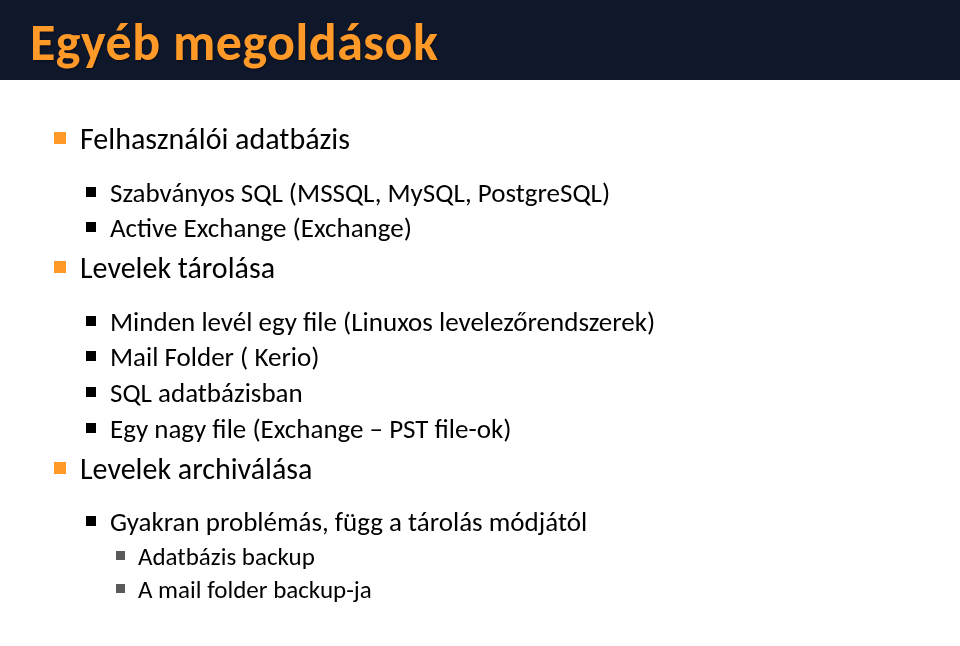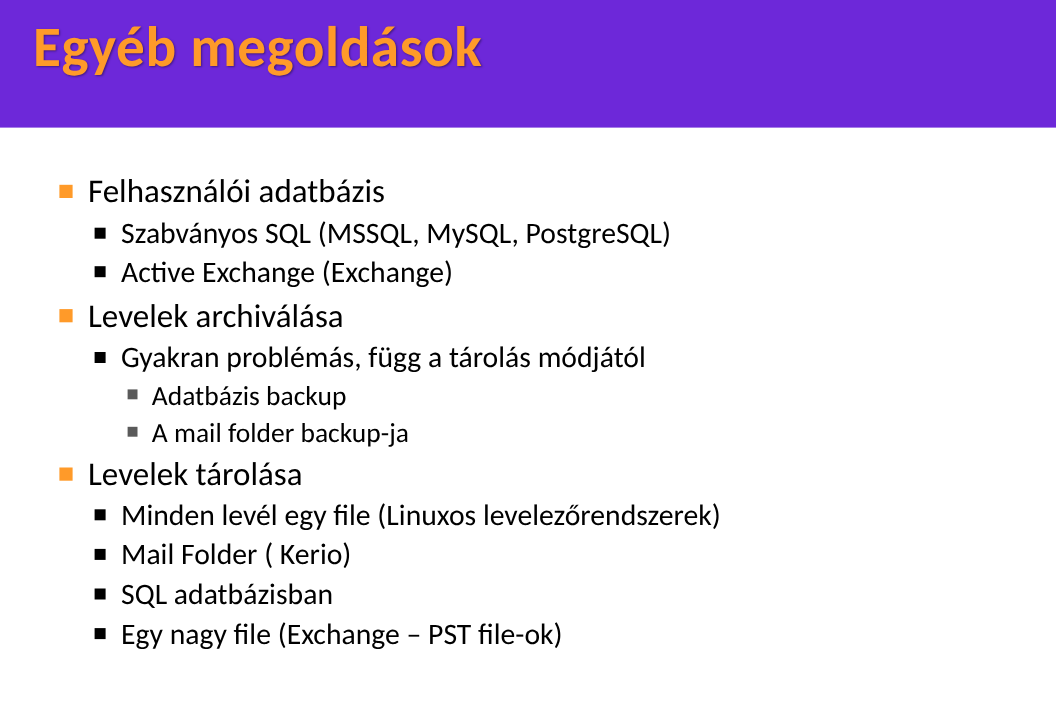--- a/index.html
+++ b/index.html
@@ -6,23 +6,23 @@
     margin: 0;
     padding: 0;
     width: 960px;
     height: 646px;
     background: #ffffff;
     font-family: "Calibri", "Segoe UI", Arial, sans-serif;
     color: #000000;
     overflow: hidden;
   }
   .header {
-    background: #6d28d9;
+    background: #0f172a;
     padding: 10px 30px 18px 30px;
-    height: 116px;
+    height: 80px;
     box-sizing: border-box;
   }
   .title {
     color: #ff9a29;
     font-size: 52px;
     font-weight: 700;
     margin: 0;
     text-shadow: 1px 1px 2px rgba(0,0,0,0.4);
     letter-spacing: 0.5px;
   }
@@ -48,21 +48,21 @@
     content: "";
     position: absolute;
     left: 4px;
     top: 12px;
     width: 12px;
     height: 12px;
     background: #ff9a29;
   }
   
   .lvl2 {
-    margin-top: 2px;
+    margin-top: 18px;
   }
   .lvl2 > li {
     font-size: 27px;
     padding-left: 30px;
     margin-bottom: 2px;
   }
   .lvl2 > li::before {
     content: "";
     position: absolute;
     left: 6px;
@@ -100,34 +100,34 @@
 <div class="content">
   <ul class="lvl1">
     <li>
       <span>Felhasználói adatbázis</span>
       <ul class="lvl2">
         <li><span>Szabványos SQL (MSSQL, MySQL, PostgreSQL)</span></li>
         <li><span>Active Exchange (Exchange)</span></li>
       </ul>
     </li>
     <li>
+      <span>Levelek tárolása</span>
+      <ul class="lvl2">
+        <li><span>Minden levél egy file (Linuxos levelezőrendszerek)</span></li>
+        <li><span>Mail Folder ( Kerio)</span></li>
+        <li><span>SQL adatbázisban</span></li>
+        <li><span>Egy nagy file (Exchange – PST file-ok)</span></li>
+      </ul>
+    </li>
+    <li>
       <span>Levelek archiválása</span>
       <ul class="lvl2">
         <li>
           <span>Gyakran problémás, függ a tárolás módjától</span>
           <ul class="lvl3">
             <li><span>Adatbázis backup</span></li>
             <li><span>A mail folder backup-ja</span></li>
           </ul>
         </li>
       </ul>
     </li>
-    <li>
-      <span>Levelek tárolása</span>
-      <ul class="lvl2">
-        <li><span>Minden levél egy file (Linuxos levelezőrendszerek)</span></li>
-        <li><span>Mail Folder ( Kerio)</span></li>
-        <li><span>SQL adatbázisban</span></li>
-        <li><span>Egy nagy file (Exchange – PST file-ok)</span></li>
-      </ul>
-    </li>
   </ul>
 </div>
 
 </body></html>

